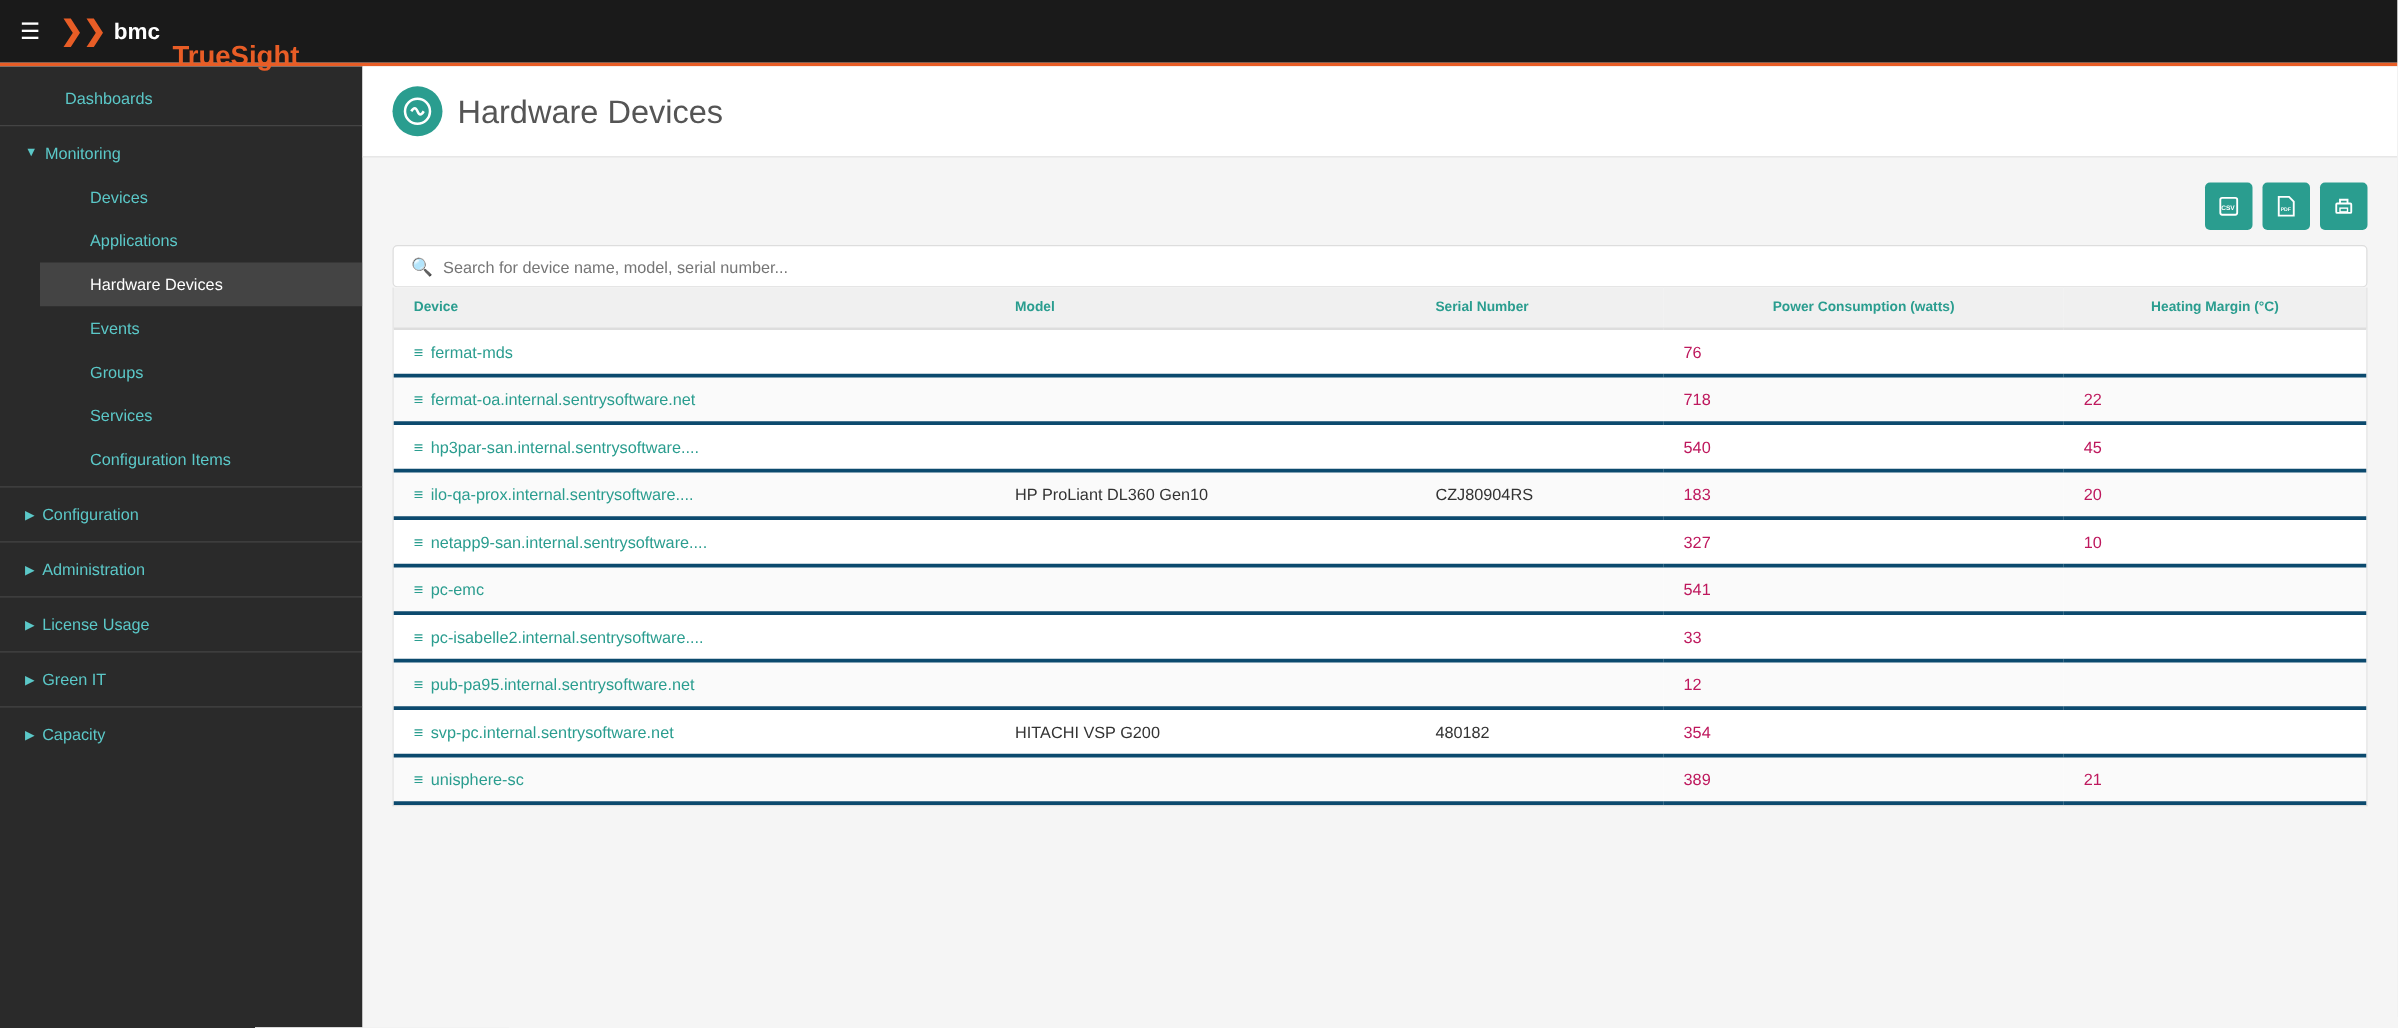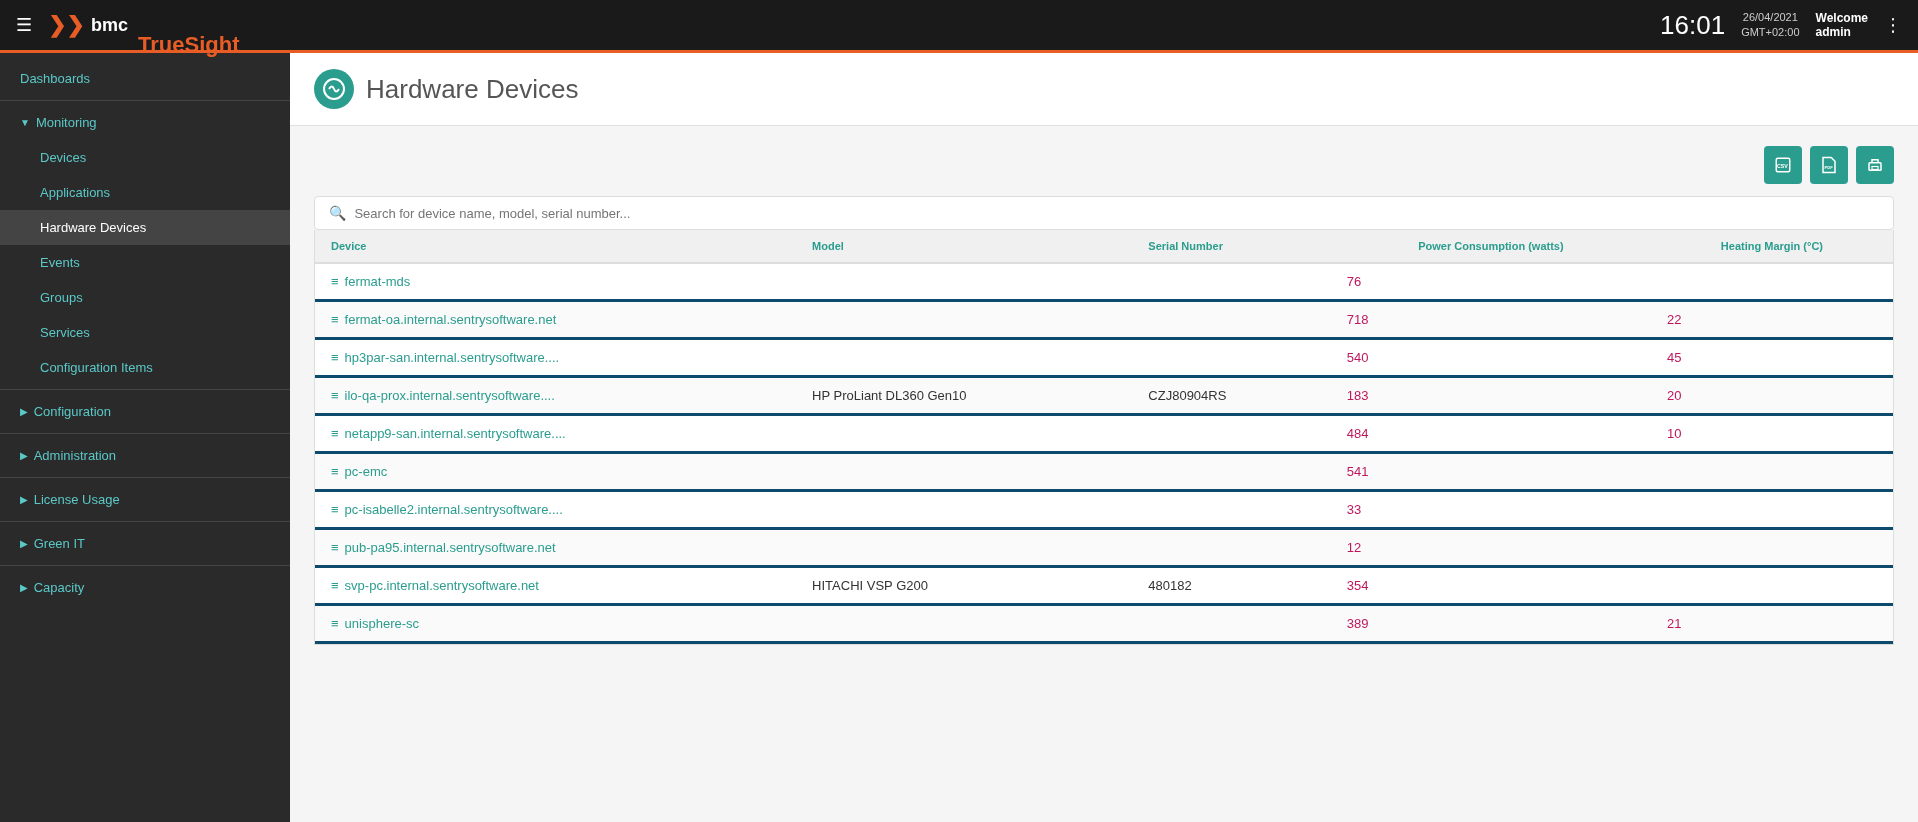--- a/index.html
+++ b/index.html
@@ -38,20 +38,21 @@
       color: #fff;
       flex-shrink: 0;
       overflow-y: auto;
       padding: 8px 0;
     }
     .sidebar-item {
       padding: 10px 20px;
       cursor: pointer;
       font-size: 13px;
       color: #5bc8c8;
+      margin-left: 32px;
     }
     .sidebar-item.active { background: #444; color: #fff; }
     .sidebar-item.indent { padding-left: 40px; }
     .sidebar-section {
       display: flex;
       align-items: center;
       gap: 6px;
       padding: 10px 20px;
       cursor: pointer;
       color: #5bc8c8;
@@ -146,32 +147,20 @@
   </style>
 </head>
 <body>
 
 <div class="top-header">
   <span class="hamburger-icon">☰</span>
   <div class="bmc-logo">
     <span class="bmc-chevron">❯❯</span>
     <span class="bmc-text">bmc</span>
     <span class="truesight-text">TrueSight</span>
-  </div>
-  <div class="header-right">
-    <span class="header-time">16:01</span>
-    <div class="header-date">
-      <span>26/04/2021</span><br>
-      <span>GMT+02:00</span>
-    </div>
-    <div class="header-welcome">
-      <span>Welcome</span>
-      <span>admin</span>
-    </div>
-    <span class="header-dots">⋮</span>
   </div>
 </div>
 <div class="orange-bar"></div>
 
 <div class="layout">
 
   <div class="sidebar">
     <div class="sidebar-item">Dashboards</div>
     <div class="divider"></div>
     <div class="sidebar-section">
@@ -290,21 +279,21 @@
                 <td><span style="color:#2a9d8f; margin-right:6px;">≡</span><span class="device-name">ilo-qa-prox.internal.sentrysoftware....</span></td>
                 <td>HP ProLiant DL360 Gen10</td>
                 <td>CZJ80904RS</td>
                 <td class="right">183</td>
                 <td class="right">20</td>
               </tr>
               <tr>
                 <td><span style="color:#2a9d8f; margin-right:6px;">≡</span><span class="device-name">netapp9-san.internal.sentrysoftware....</span></td>
                 <td></td>
                 <td></td>
-                <td class="right">484</td>
+                <td class="right">327</td>
                 <td class="right">10</td>
               </tr>
               <tr>
                 <td><span style="color:#2a9d8f; margin-right:6px;">≡</span><span class="device-name">pc-emc</span></td>
                 <td></td>
                 <td></td>
                 <td class="right">541</td>
                 <td class="right"></td>
               </tr>
               <tr>

